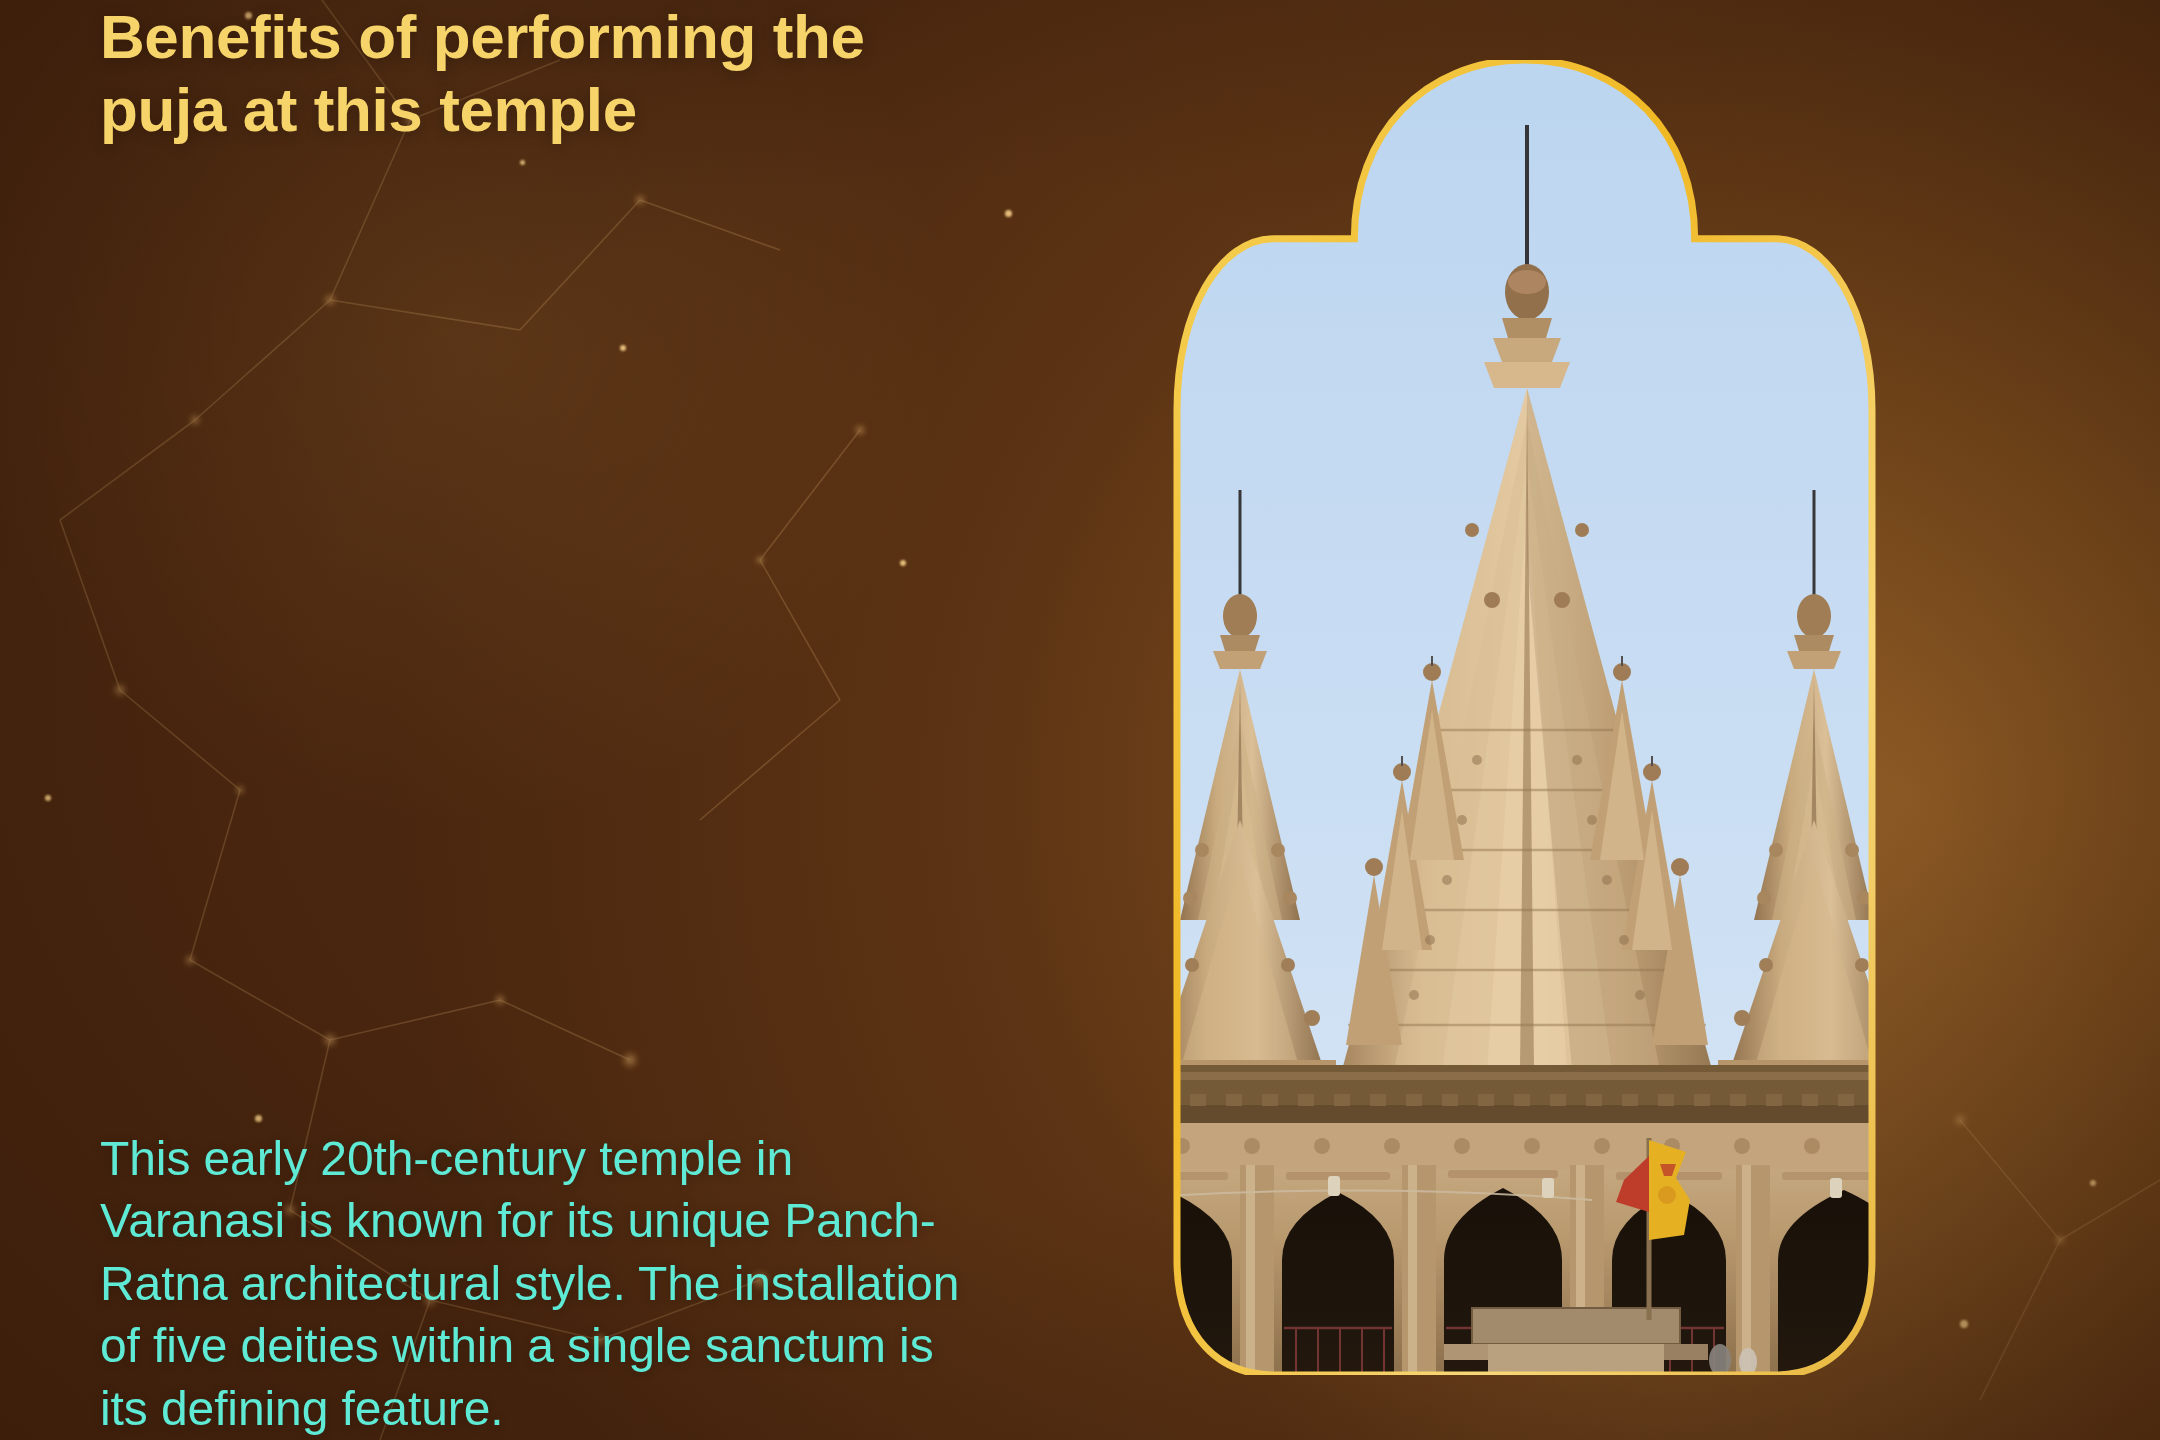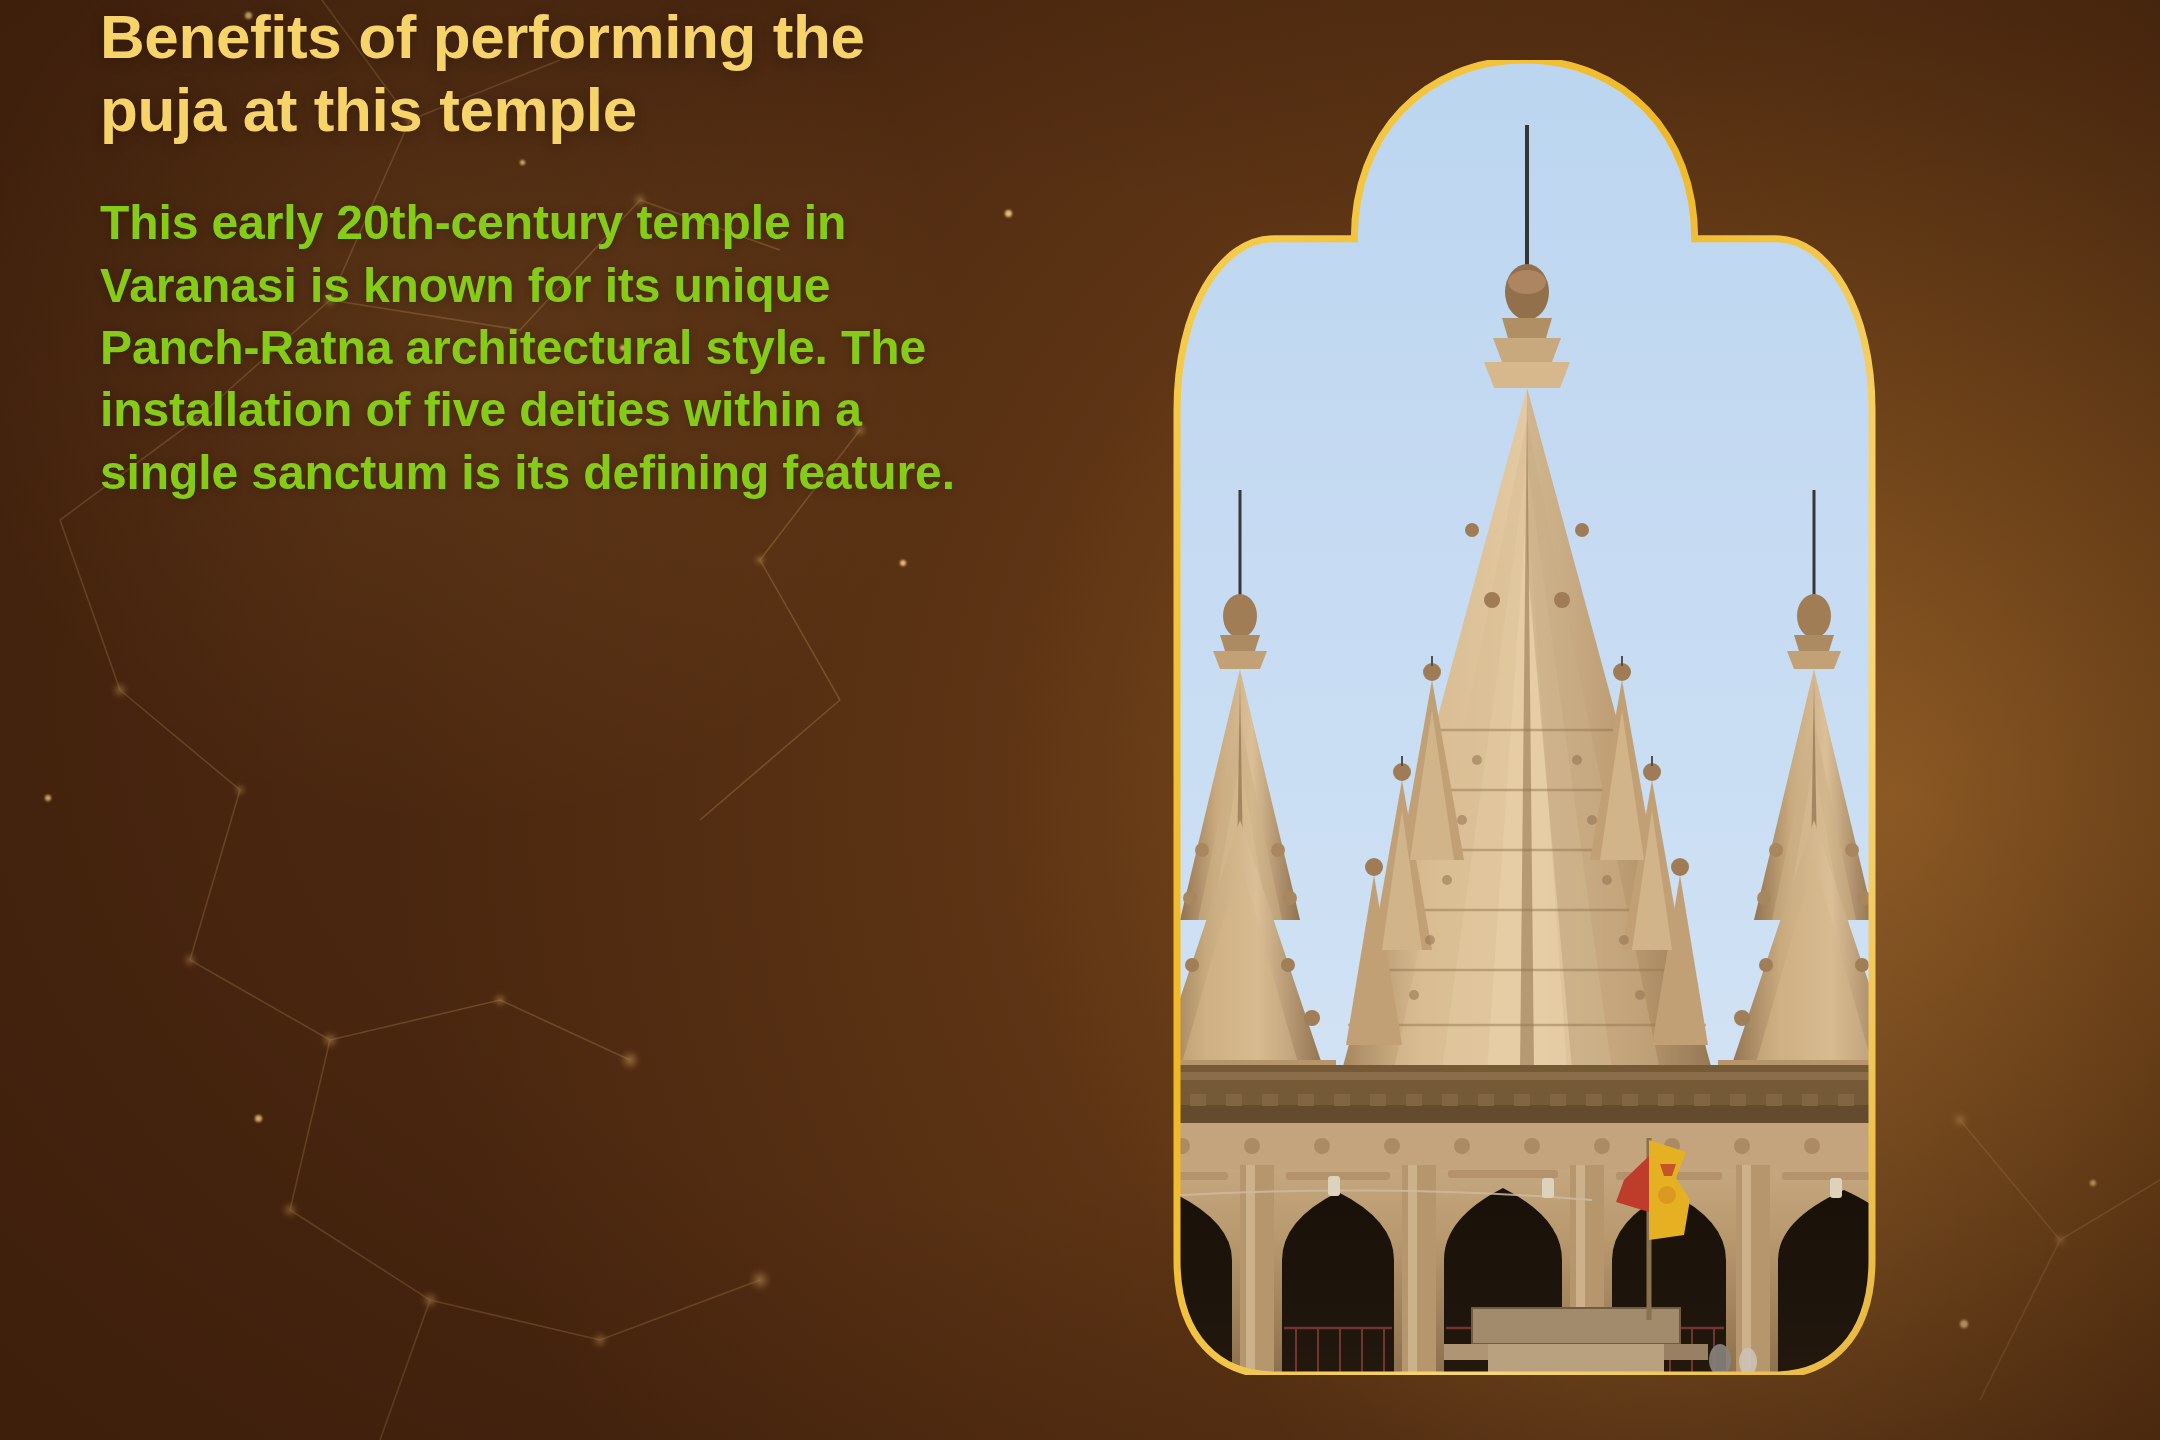--- a/index.html
+++ b/index.html
@@ -30,33 +30,33 @@
   .bg-glow-b {
     position:absolute; right:-6%; bottom:-14%; width:55%; height:62%;
     background:radial-gradient(circle at 50% 50%, rgba(255,205,120,.12) 0%, rgba(255,205,120,0) 65%);
   }
   .spark { position:absolute; border-radius:50%; background:rgba(255,214,140,.85); filter:blur(1.2px); }
 
   
   .page { position:absolute; inset:0; display:flex; }
   .left-col {
     width:1060px; padding:0 70px 0 100px;
-    display:flex; flex-direction:column; justify-content:flex-start;
+    display:flex; flex-direction:column; justify-content:space-between;
     position:relative; z-index:5;
   }
 
   #headline {
     font-size:62px; line-height:1.18; font-weight:700;
     color:#F7D46A; letter-spacing:-.4px;
     text-shadow:0 2px 14px rgba(0,0,0,.25);
     margin-bottom:46px; max-width:900px;
   }
   #body-copy {
-    font-size:48px; line-height:1.30; font-weight:700;
-    color:#84cc16; letter-spacing:-.1px; max-width:900px;
+    font-size:48px; line-height:1.30; font-weight:400;
+    color:#5eead4; letter-spacing:-.1px; max-width:900px;
     text-shadow:0 1px 10px rgba(0,0,0,.22);
   }
 
   
   .right-col {
     flex:1; position:relative; z-index:5;
     display:flex; align-items:center; justify-content:center;
   }
   .photo-frame {
     position:absolute;

